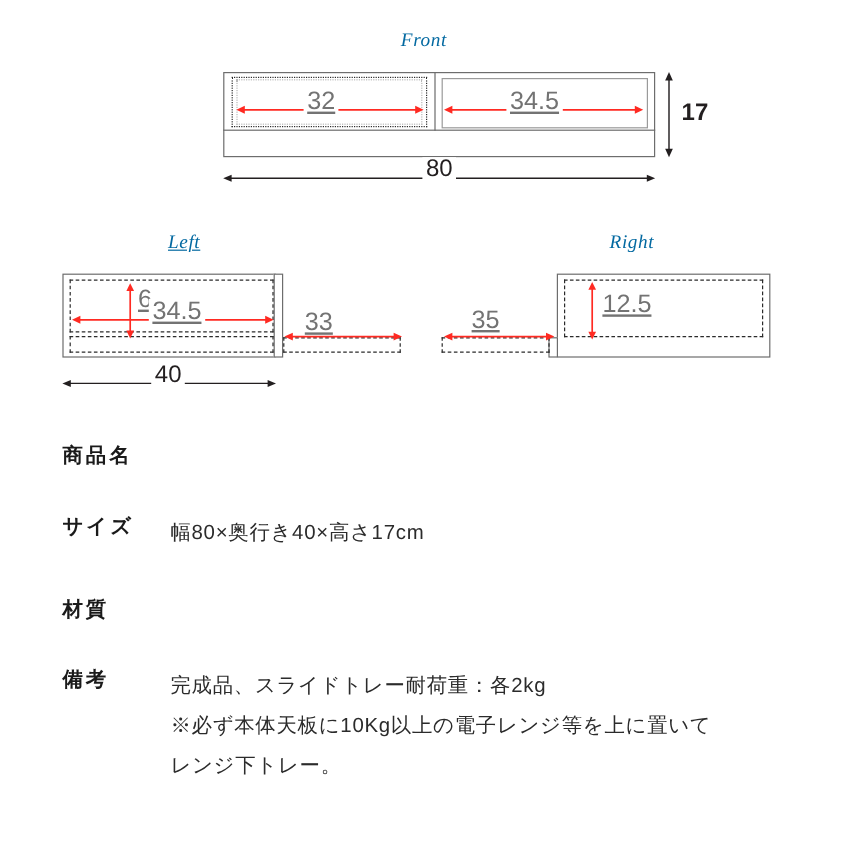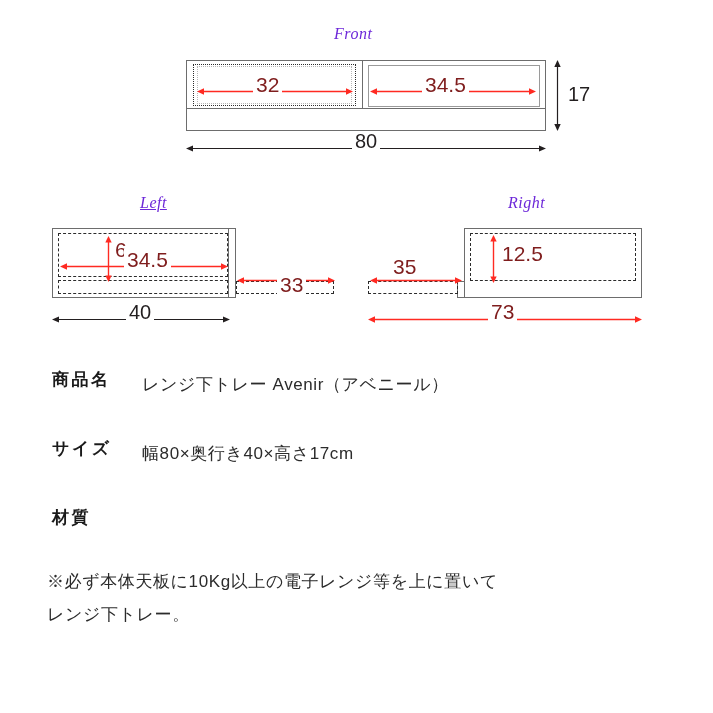--- a/index.html
+++ b/index.html
@@ -25,21 +25,21 @@
   .diagrams {
     position: relative;
     width: 713px;
     height: 355px;
   }
   .view-label {
     position: absolute;
     font-family: "Liberation Serif", serif;
     font-style: italic;
     font-size: 16px;
-    color: #6d28d9;
+    color: #0369a1;
     letter-spacing: 0.5px;
     white-space: nowrap;
   }
 
   
   .box-solid {
     position: absolute;
     border: 1px solid #6d6d6d;
     box-sizing: border-box;
     background: #ffffff;
@@ -70,21 +70,21 @@
   .dim svg { display: block; overflow: visible; }
   .dim-text {
     position: absolute;
     font-family: "Liberation Sans", sans-serif;
     font-size: 21px;
     line-height: 1;
     white-space: nowrap;
     background: #ffffff;
     padding: 0 3px;
   }
-  .dim-red .dim-text { color: #7f1d1d; }
+  .dim-red .dim-text { color: #737373; text-decoration: underline; }
   .dim-blk .dim-text { color: #231f20; font-size: 20px; }
 
   
   .spec {
     position: absolute;
     left: 0;
     top: 368px;
     width: 612px;
   }
   .spec-row {
@@ -151,21 +151,21 @@
       </svg>
       <div class="dim-text" style="left:52px; top:-13px;">34.5</div>
     </div>
 
     <div class="dim dim-blk" style="left:553px; top:60px;">
       <svg width="9" height="71" viewBox="0 0 9 71">
         <line x1="4.5" y1="5" x2="4.5" y2="66" stroke="#231f20" stroke-width="1.2"></line>
         <polygon points="4.5,0 1.3,7 7.7,7" fill="#231f20"></polygon>
         <polygon points="4.5,71 1.3,64 7.7,64" fill="#231f20"></polygon>
       </svg>
-      <div class="dim-text" style="left:12px; top:24px;">17</div>
+      <div class="dim-text" style="left:12px; top:24px;font-weight:bold;">17</div>
     </div>
 
     <div class="dim dim-blk" style="left:186px; top:144px;">
       <svg width="360" height="9" viewBox="0 0 360 9">
         <line x1="5" y1="4.5" x2="355" y2="4.5" stroke="#231f20" stroke-width="1.2"></line>
         <polygon points="0,4.5 7,1.6 7,7.4" fill="#231f20"></polygon>
         <polygon points="360,4.5 353,1.6 353,7.4" fill="#231f20"></polygon>
       </svg>
       <div class="dim-text" style="left:166px; top:-13px;">80</div>
     </div>
@@ -199,21 +199,21 @@
       </svg>
       <div class="dim-text" style="left:64px; top:-13px;">34.5</div>
     </div>
 
     <div class="dim dim-red" style="left:237px; top:276px;">
       <svg width="98" height="9" viewBox="0 0 98 9">
         <line x1="5" y1="4.5" x2="93" y2="4.5" stroke="#ff2a22" stroke-width="1.4"></line>
         <polygon points="0,4.5 7,1.2 7,7.8" fill="#ff2a22"></polygon>
         <polygon points="98,4.5 91,1.2 91,7.8" fill="#ff2a22"></polygon>
       </svg>
-      <div class="dim-text" style="left:40px; top:-18px;margin-top:16px;">33</div>
+      <div class="dim-text" style="left:14px; top:-18px;">33</div>
     </div>
 
     <div class="dim dim-blk" style="left:52px; top:315px;text-align:right;">
       <svg width="178" height="9" viewBox="0 0 178 9">
         <line x1="5" y1="4.5" x2="173" y2="4.5" stroke="#231f20" stroke-width="1.2"></line>
         <polygon points="0,4.5 7,1.6 7,7.4" fill="#231f20"></polygon>
         <polygon points="178,4.5 171,1.6 171,7.4" fill="#231f20"></polygon>
       </svg>
       <div class="dim-text" style="left:74px; top:-13px;">40</div>
     </div>
@@ -239,53 +239,44 @@
 
     <div class="dim dim-red" style="left:489px; top:235px;">
       <svg width="9" height="48" viewBox="0 0 9 48">
         <line x1="4.5" y1="4" x2="4.5" y2="44" stroke="#ff2a22" stroke-width="1.4"></line>
         <polygon points="4.5,0 1.3,6.5 7.7,6.5" fill="#ff2a22"></polygon>
         <polygon points="4.5,48 1.3,41.5 7.7,41.5" fill="#ff2a22"></polygon>
       </svg>
       <div class="dim-text" style="left:10px; top:8px;">12.5</div>
     </div>
 
-    <div class="dim dim-red" style="left:368px; top:315px;">
-      <svg width="274" height="9" viewBox="0 0 274 9">
-        <line x1="5" y1="4.5" x2="269" y2="4.5" stroke="#ff2a22" stroke-width="1.4"></line>
-        <polygon points="0,4.5 7,1.2 7,7.8" fill="#ff2a22"></polygon>
-        <polygon points="274,4.5 267,1.2 267,7.8" fill="#ff2a22"></polygon>
-      </svg>
-      <div class="dim-text" style="left:120px; top:-14px;">73</div>
-    </div>
 
   </div>
 
   <div class="spec">
 
     <div class="spec-row">
       <div class="spec-key">商品名</div>
-      <div class="spec-val">
-        <span class="ln">レンジ下トレー Avenir（アベニール）</span>
-      </div>
     </div>
 
     <div class="spec-row">
       <div class="spec-key">サイズ</div>
       <div class="spec-val">
         <span class="ln">幅80×奥行き40×高さ17cm</span>
       </div>
     </div>
 
     <div class="spec-row">
       <div class="spec-key">材質</div>
     </div>
 
     <div class="spec-row last">
+      <div class="spec-key">備考</div>
       <div class="spec-val">
+        <span class="ln">完成品、スライドトレー耐荷重：各2kg</span>
         <span class="ln">※必ず本体天板に10Kg以上の電子レンジ等を上に置いて</span>
         <span class="ln">レンジ下トレー。</span>
       </div>
     </div>
 
   </div>
 
 </div>
 
 </body></html>

